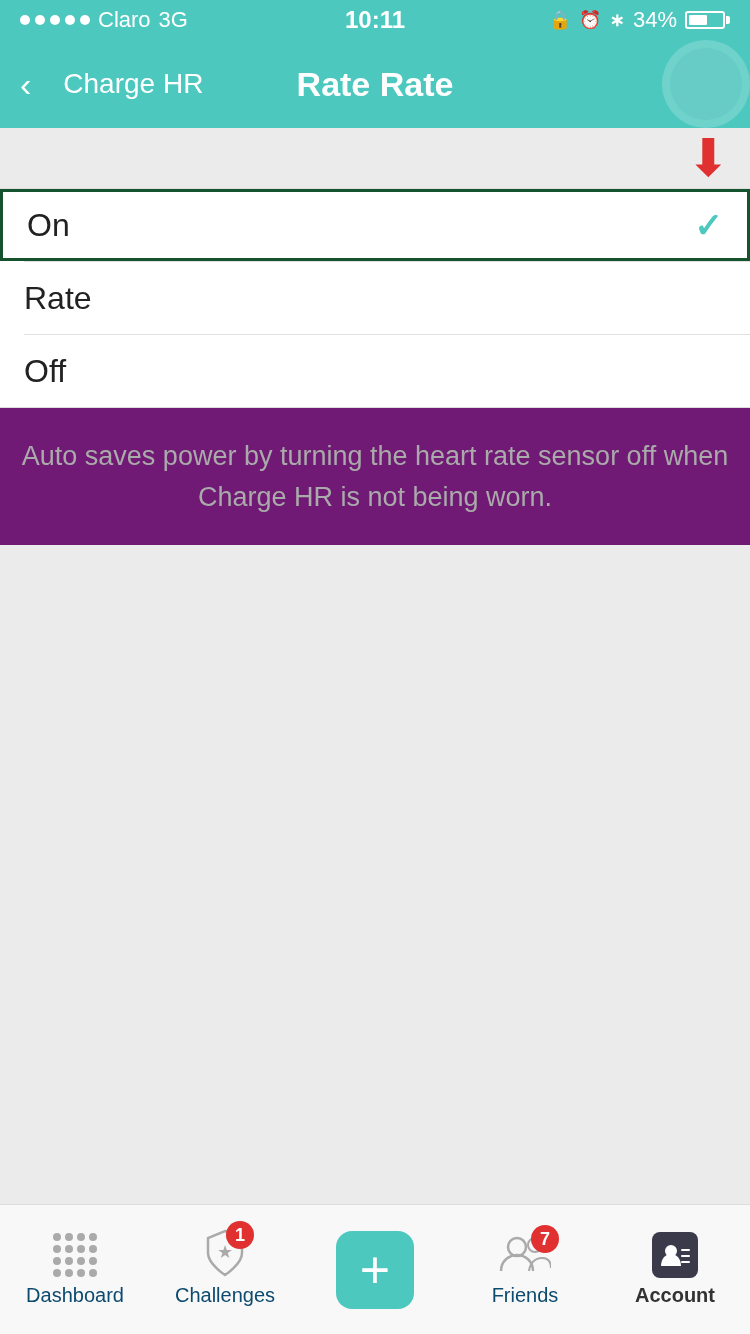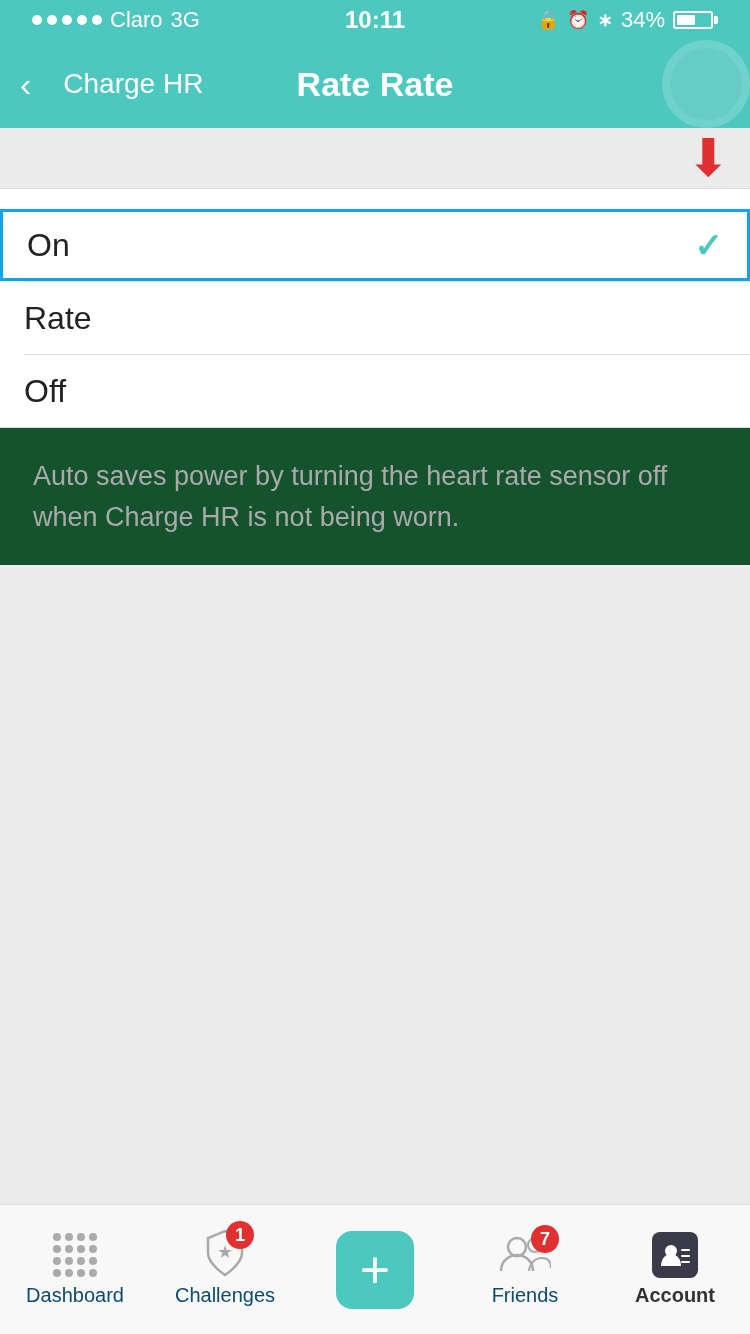--- a/index.html
+++ b/index.html
@@ -14,21 +14,21 @@
     }
 
     
     .status-bar {
       width: 750px;
       height: 40px;
       background: #4dc8bf;
       display: flex;
       align-items: center;
       justify-content: space-between;
-      padding: 0 32px;
+      padding: 0 20px;
       color: white;
       font-size: 22px;
       font-weight: 500;
     }
     .status-bar-left {
       display: flex;
       align-items: center;
       gap: 8px;
     }
     .status-dots {
@@ -156,43 +156,43 @@
       align-items: center;
       justify-content: space-between;
       padding: 0 24px;
       height: 72px;
       background: white;
       border: none;
       width: 100%;
       cursor: pointer;
     }
     .option-item.selected {
-      border: 3px solid #0ea5e9;
-      margin-top: 20px;
+      border: 3px solid #14532d;
     }
     .option-item-text {
       font-size: 32px;
       color: #222;
       font-weight: 400;
     }
     .checkmark {
       font-size: 34px;
       color: #4dc8bf;
       font-weight: 700;
     }
     .option-divider {
       height: 1px;
       background: #e0e0e0;
       margin: 0 0 0 24px;
     }
 
     
     .description {
-      padding: 28px 33px;
-      background: #14532d;
+      padding: 28px 15px;
+      background: #701a75;
+      text-align: center;
     }
     .description-text {
       font-size: 27px;
       color: #aaaaaa;
       line-height: 1.5;
     }
 
     
     .tab-bar {
       position: absolute;

